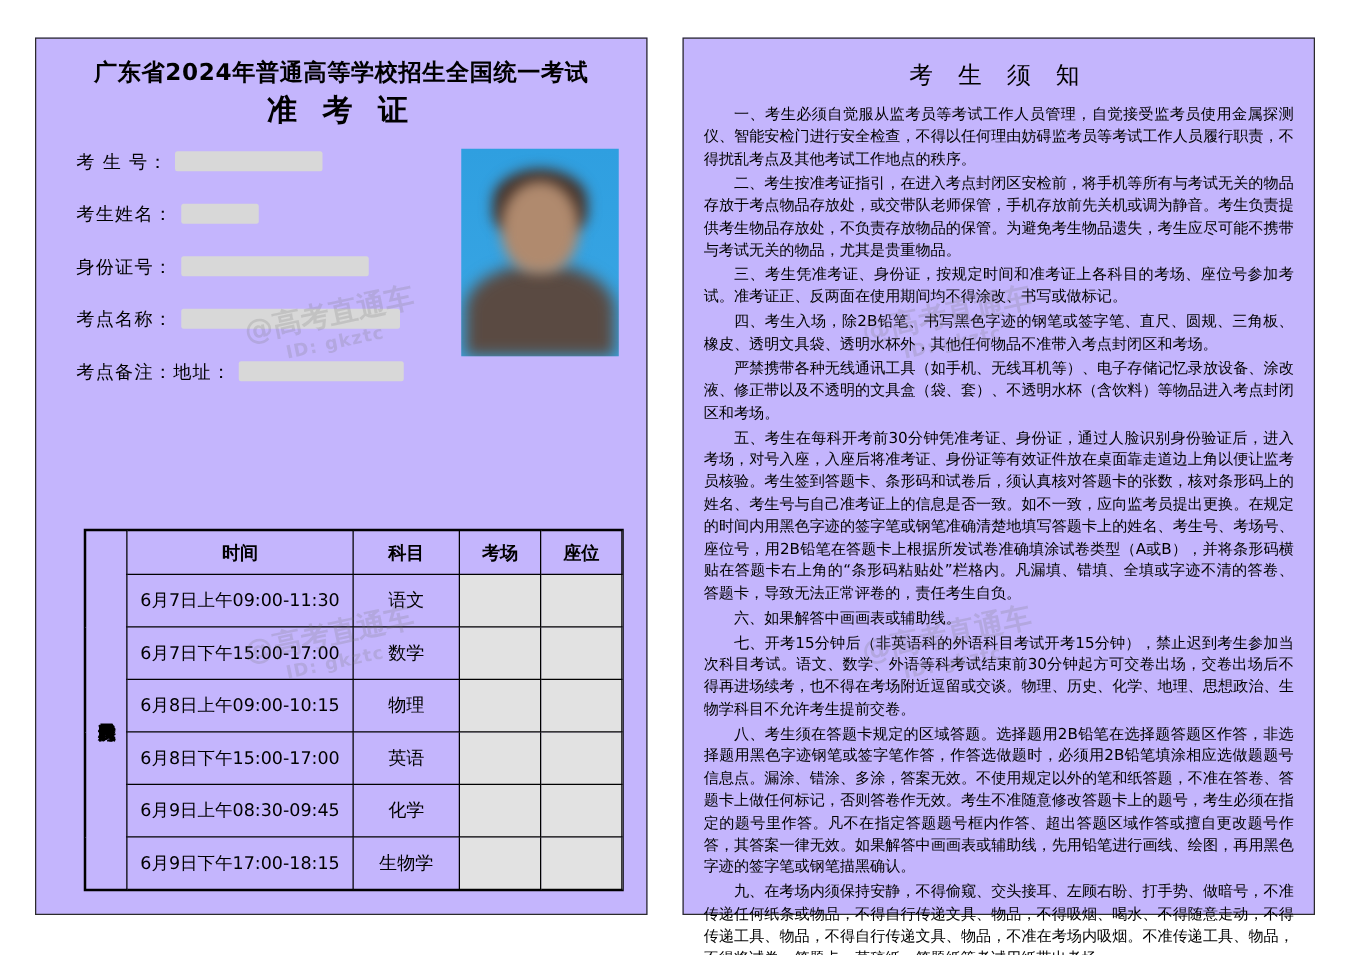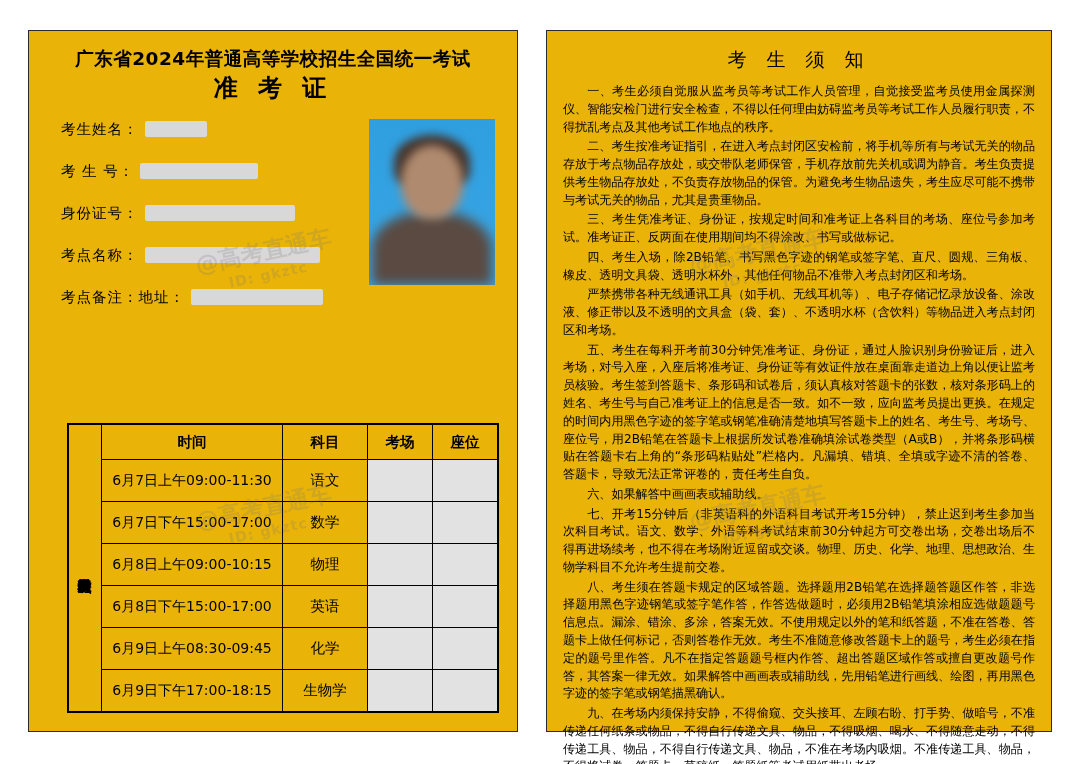--- a/index.html
+++ b/index.html
@@ -15,21 +15,21 @@
     position: relative;
     width: 1080px;
     height: 764px;
     background: #ffffff;
     box-sizing: border-box;
   }
 
   
   .card {
     position: absolute;
-    background: #eab308;
+    background: #c4b5fd;
     border: 1px solid #2b2b2b;
     box-sizing: border-box;
   }
   #ticket-card {
     left: 28px;
     top: 30px;
     width: 490px;
     height: 702px;
     padding: 10px 14px 10px 14px;
   }
@@ -214,26 +214,26 @@
     <div class="ticket-subtitle">准 考 证</div>
 
     <div id="photo-box">
       <div id="photo-body"></div>
       <div id="photo-hair"></div>
       <div id="photo-head"></div>
     </div>
 
     <div class="fields">
       <div class="field-row">
+        <span class="field-label">考 生 号：</span>
+        <span class="redact w1"></span>
+      </div>
+      <div class="field-row">
         <span class="field-label">考生姓名：</span>
         <span class="redact w2"></span>
-      </div>
-      <div class="field-row">
-        <span class="field-label">考 生 号：</span>
-        <span class="redact w1"></span>
       </div>
       <div class="field-row">
         <span class="field-label">身份证号：</span>
         <span class="redact w4"></span>
       </div>
       <div class="field-row">
         <span class="field-label">考点名称：</span>
         <span class="redact w5"></span>
       </div>
       <div class="field-row">

